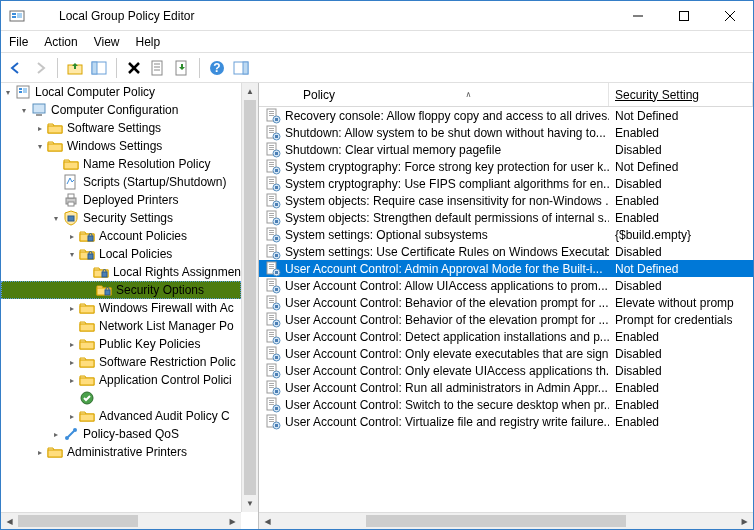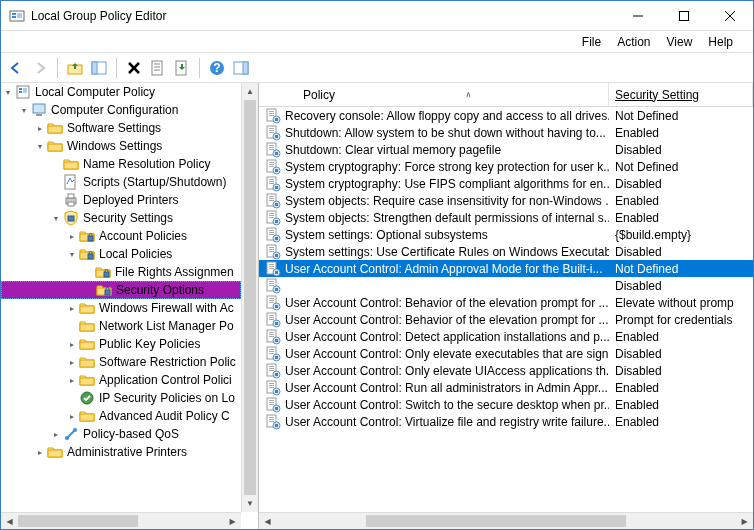--- a/index.html
+++ b/index.html
@@ -1,25 +1,25 @@
 <!DOCTYPE html>
 <html><head>
 <meta charset="utf-8">
 <style>
 * { box-sizing: border-box; margin: 0; padding: 0; font-family: "Segoe UI", Tahoma, sans-serif; font-size: 12px; }
 html, body { width: 754px; height: 530px; overflow: hidden; background: #fff; }
 
 .window { width: 754px; height: 530px; border: 1px solid #357ec7; display: flex; flex-direction: column; }
 .titlebar { background: #fff; color: #000; height: 30px; display: flex; align-items: center; border-bottom: 1px solid #e0e0e0; }
 .titlebar .app-icon { width: 16px; height: 16px; margin: 0 6px 0 8px; }
-.titlebar .title { flex: 1; }
+.titlebar .title { flex: 1; margin-left: 28px; }
 .titlebar .win-btn { width: 46px; height: 30px; display: flex; align-items: center; justify-content: center; color: #000; cursor: pointer; }
 .titlebar .win-btn svg { width: 10px; height: 10px; }
 
-.menubar { display: flex; height: 22px; align-items: center; padding: 0 12px; border-bottom: 1px solid #e0e0e0; justify-content: flex-end; }
+.menubar { display: flex; height: 22px; align-items: center; padding: 0 0; border-bottom: 1px solid #e0e0e0; }
 .menubar .mitem { padding: 2px 8px; cursor: pointer; }
 
 .toolbar { display: flex; height: 30px; align-items: center; padding: 0 4px; border-bottom: 1px solid #e0e0e0; gap: 2px; }
 .toolbar .tbtn { width: 22px; height: 22px; display: flex; align-items: center; justify-content: center; border: 1px solid transparent; cursor: pointer; }
 .toolbar .tbtn.disabled { opacity: 0.4; cursor: default; }
 .toolbar .sep { width: 1px; height: 20px; background: #ccc; margin: 0 4px; }
 
 .body { flex: 1; display: flex; min-height: 0; }
 
 
@@ -29,21 +29,21 @@
 .tree-scroll .vscroll .btn { height: 17px; background: #f0f0f0; display:flex; align-items:center; justify-content:center; cursor:pointer; }
 .tree-scroll .vscroll .thumb { position: absolute; top: 17px; bottom: 17px; left: 2px; right: 2px; background: #cdcdcd; }
 .tree-scroll .hscroll { position: absolute; left: 0; right: 17px; bottom: 0; height: 17px; background: #f0f0f0; border-top: 1px solid #ddd; }
 .tree-scroll .hscroll .btn { width: 17px; height: 100%; background:#f0f0f0; display:flex; align-items:center; justify-content:center; cursor:pointer; }
 .tree-scroll .hscroll .btnR { position:absolute; right:0; top:0; }
 .tree-scroll .hscroll .thumb { position:absolute; left:17px; right:17px; top:2px; bottom:2px; background:#cdcdcd; width:120px; }
 .tree { position:absolute; left:0; top:0; right:17px; bottom:17px; overflow:hidden; }
 .tree ul { list-style: none; }
 .tree li { white-space: nowrap; }
 .tree .row { display: flex; align-items: center; height: 18px; cursor: pointer; }
-.tree .row.sel { background: #a21caf; border: 1px dotted #5a9de1; height:18px; }
+.tree .row.sel { background: #4d7c0f; border: 1px dotted #5a9de1; height:18px; }
 .tree .tw { width: 14px; height: 14px; display:flex; align-items:center; justify-content:center; margin-right:0px; cursor:pointer; }
 .tree .tw .tri { font-size: 8px; color:#666; }
 .tree .sp { display:inline-block; }
 .tree .ico { width: 16px; height: 16px; margin-right: 4px; display:flex; align-items:center; justify-content:center; }
 .tree .lbl { }
 
 
 .list-pane { flex: 1; display: flex; flex-direction: column; min-width: 0; }
 .list-hdr { display:flex; height: 24px; border-bottom: 1px solid #d9d9d9; }
 .list-hdr .col { padding: 4px 6px; border-right: 1px solid #e4e4e4; background:#fff; cursor:pointer; display:flex; align-items:center; }
@@ -339,21 +339,21 @@
                                       <span class="sp" style="width: 80px;"></span>
                                       <span class="tw"></span>
                                       <span class="ico">
                                         <svg width="16" height="16" viewBox="0 0 16 16">
                                           <path d="M1 4h5l1 2h8v7H1z" fill="#ffe9a8" stroke="#d9a400"></path>
                                           <rect x="1" y="6" width="14" height="7" fill="#ffdd7d" stroke="#d9a400"></rect>
                                           <rect x="9" y="8" width="5" height="5" fill="#4b7fb5" stroke="#2a5a8c"></rect>
                                           <path d="M10 8v-1a1.5 1.5 0 0 1 3 0v1" fill="none" stroke="#2a5a8c"></path>
                                         </svg>
                                       </span>
-                                      <span class="lbl">File Rights Assignmen</span>
+                                      <span class="lbl">Local Rights Assignmen</span>
                                     </div>
                                   </li>
                                 </ul>
                                 <ul>
                                   <li>
                                     <div class="row sel">
                                       <span class="sp" style="width: 80px;"></span>
                                       <span class="tw"></span>
                                       <span class="ico">
                                         <svg width="16" height="16" viewBox="0 0 16 16">
@@ -456,21 +456,20 @@
                               <li>
                                 <div class="row">
                                   <span class="sp" style="width: 64px;"></span>
                                   <span class="tw"></span>
                                   <span class="ico">
                                     <svg width="16" height="16" viewBox="0 0 16 16">
                                       <circle cx="8" cy="8" r="6" fill="#4aa04a" stroke="#2d6d2d"></circle>
                                       <path d="M5 8l2 2 4-4" fill="none" stroke="#fff" stroke-width="2"></path>
                                     </svg>
                                   </span>
-                                  <span class="lbl">IP Security Policies on Lo</span>
                                 </div>
                               </li>
                             </ul>
                             <ul>
                               <li>
                                 <div class="row">
                                   <span class="sp" style="width: 64px;"></span>
                                   <span class="tw">
                                     <span class="tri">▸</span>
                                   </span>
@@ -726,20 +725,21 @@
                 <span class="pico">
                   <svg width="16" height="16" viewBox="0 0 16 16">
                     <rect x="2" y="1" width="9" height="12" fill="#fff" stroke="#999"></rect>
                     <rect x="4" y="3" width="5" height="1" fill="#aaa"></rect>
                     <rect x="4" y="5" width="5" height="1" fill="#aaa"></rect>
                     <rect x="4" y="7" width="5" height="1" fill="#aaa"></rect>
                     <circle cx="11.5" cy="11.5" r="3.5" fill="#d7e8f7" stroke="#5a8fbd"></circle>
                     <rect x="10" y="10" width="3" height="3" fill="#4b7fb5"></rect>
                   </svg>
                 </span>
+                <span>User Account Control: Allow UIAccess applications to prom...</span>
               </div>
               <div class="cell c2">Disabled</div>
             </div>
             <div class="lrow">
               <div class="cell c1">
                 <span class="pico">
                   <svg width="16" height="16" viewBox="0 0 16 16">
                     <rect x="2" y="1" width="9" height="12" fill="#fff" stroke="#999"></rect>
                     <rect x="4" y="3" width="5" height="1" fill="#aaa"></rect>
                     <rect x="4" y="5" width="5" height="1" fill="#aaa"></rect>

